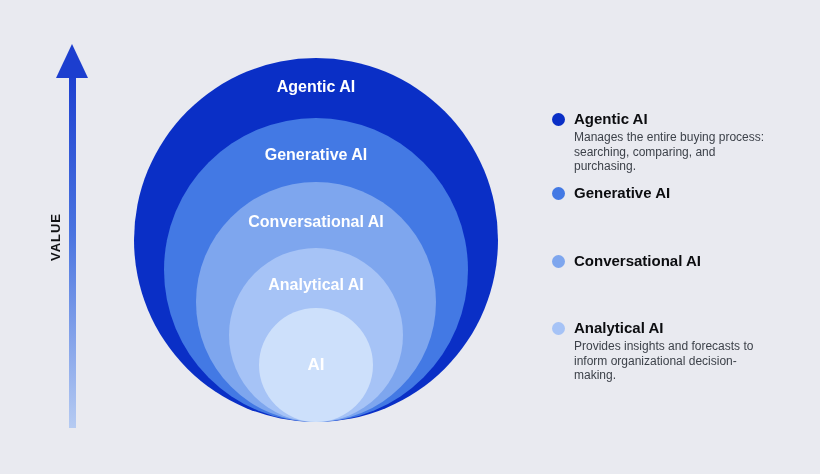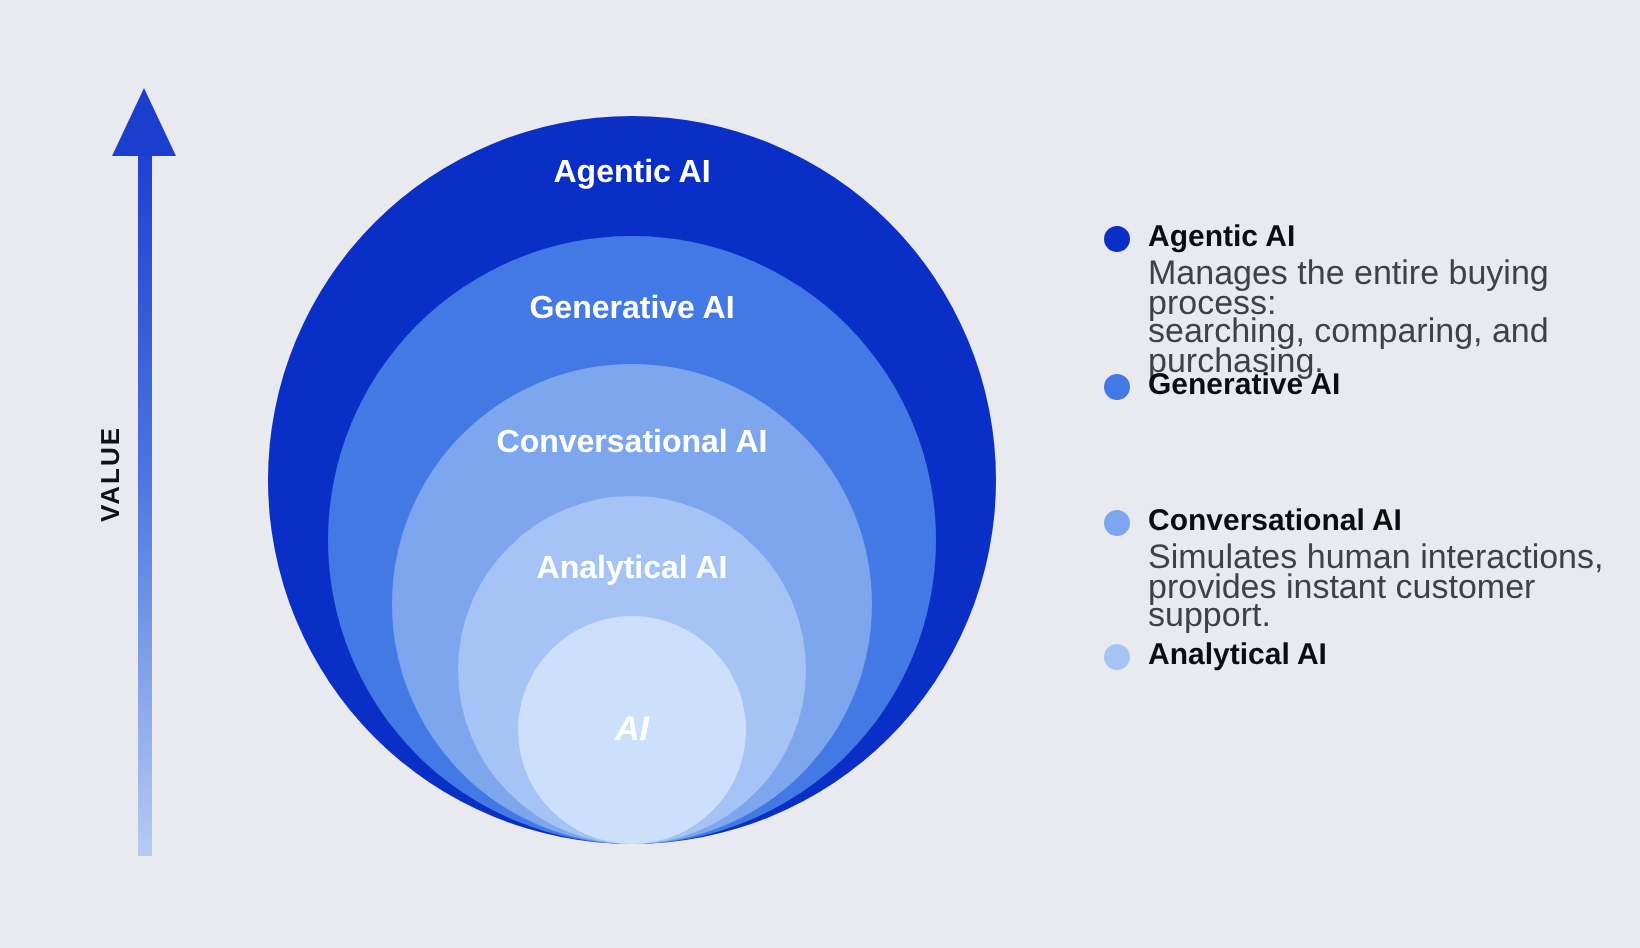--- a/index.html
+++ b/index.html
@@ -39,21 +39,21 @@
     white-space: nowrap;
   }
 
   
   .diagram { position: absolute; inset: 0; }
   .ring { position: absolute; border-radius: 50%; }
   .ring-1 { left: 134px; top:  58px; width: 364px; height: 364px; }
   .ring-2 { left: 164px; top: 118px; width: 304px; height: 304px; }
   .ring-3 { left: 196px; top: 182px; width: 240px; height: 240px; }
   .ring-4 { left: 229px; top: 248px; width: 174px; height: 174px; }
-  .ring-5 { left: 259px; top: 308px; width: 114px; height: 114px; font-style: italic; }
+  .ring-5 { left: 259px; top: 308px; width: 114px; height: 114px; }
   .ring-label {
     position: absolute;
     left: 50%;
     transform: translate(-50%, -50%);
     color: #ffffff;
     font-size: 16px;
     font-weight: 700;
     white-space: nowrap;
   }
   .ring-1 .ring-label { top: 29px; }
@@ -84,21 +84,21 @@
   }
   .legend-text { flex: 1; }
   .legend-title {
     font-size: 15px;
     font-weight: bold;
     color: #0c0d10;
     line-height: 18px;
     margin-bottom: 2px;
   }
   .legend-desc {
-    font-size: 17px;
+    font-size: 12px;
     color: #3d424a;
     line-height: 14.6px;
     white-space: pre-line;
   }
 </style>
 </head>
 <body style="background-color: rgb(233, 234, 240);">
 
 <div class="stage">
 
@@ -142,26 +142,27 @@
       <div class="legend-bullet" style="background-color: rgb(67, 121, 228);"></div>
       <div class="legend-text">
         <div class="legend-title">Generative AI</div>
       </div>
     </div>
 
     <div class="legend-item li-3">
       <div class="legend-bullet" style="background-color: rgb(126, 166, 238);"></div>
       <div class="legend-text">
         <div class="legend-title">Conversational AI</div>
-        <div class="legend-desc">Simulates human interactions,
-provides instant customer support.</div>
       </div>
     </div>
 
     <div class="legend-item li-4">
       <div class="legend-bullet" style="background-color: rgb(166, 195, 246);"></div>
       <div class="legend-text">
         <div class="legend-title">Analytical AI</div>
+        <div class="legend-desc">Provides insights and forecasts to
+inform organizational decision-
+making.</div>
       </div>
     </div>
 
   </div>
 </div>
 
 </body></html>

